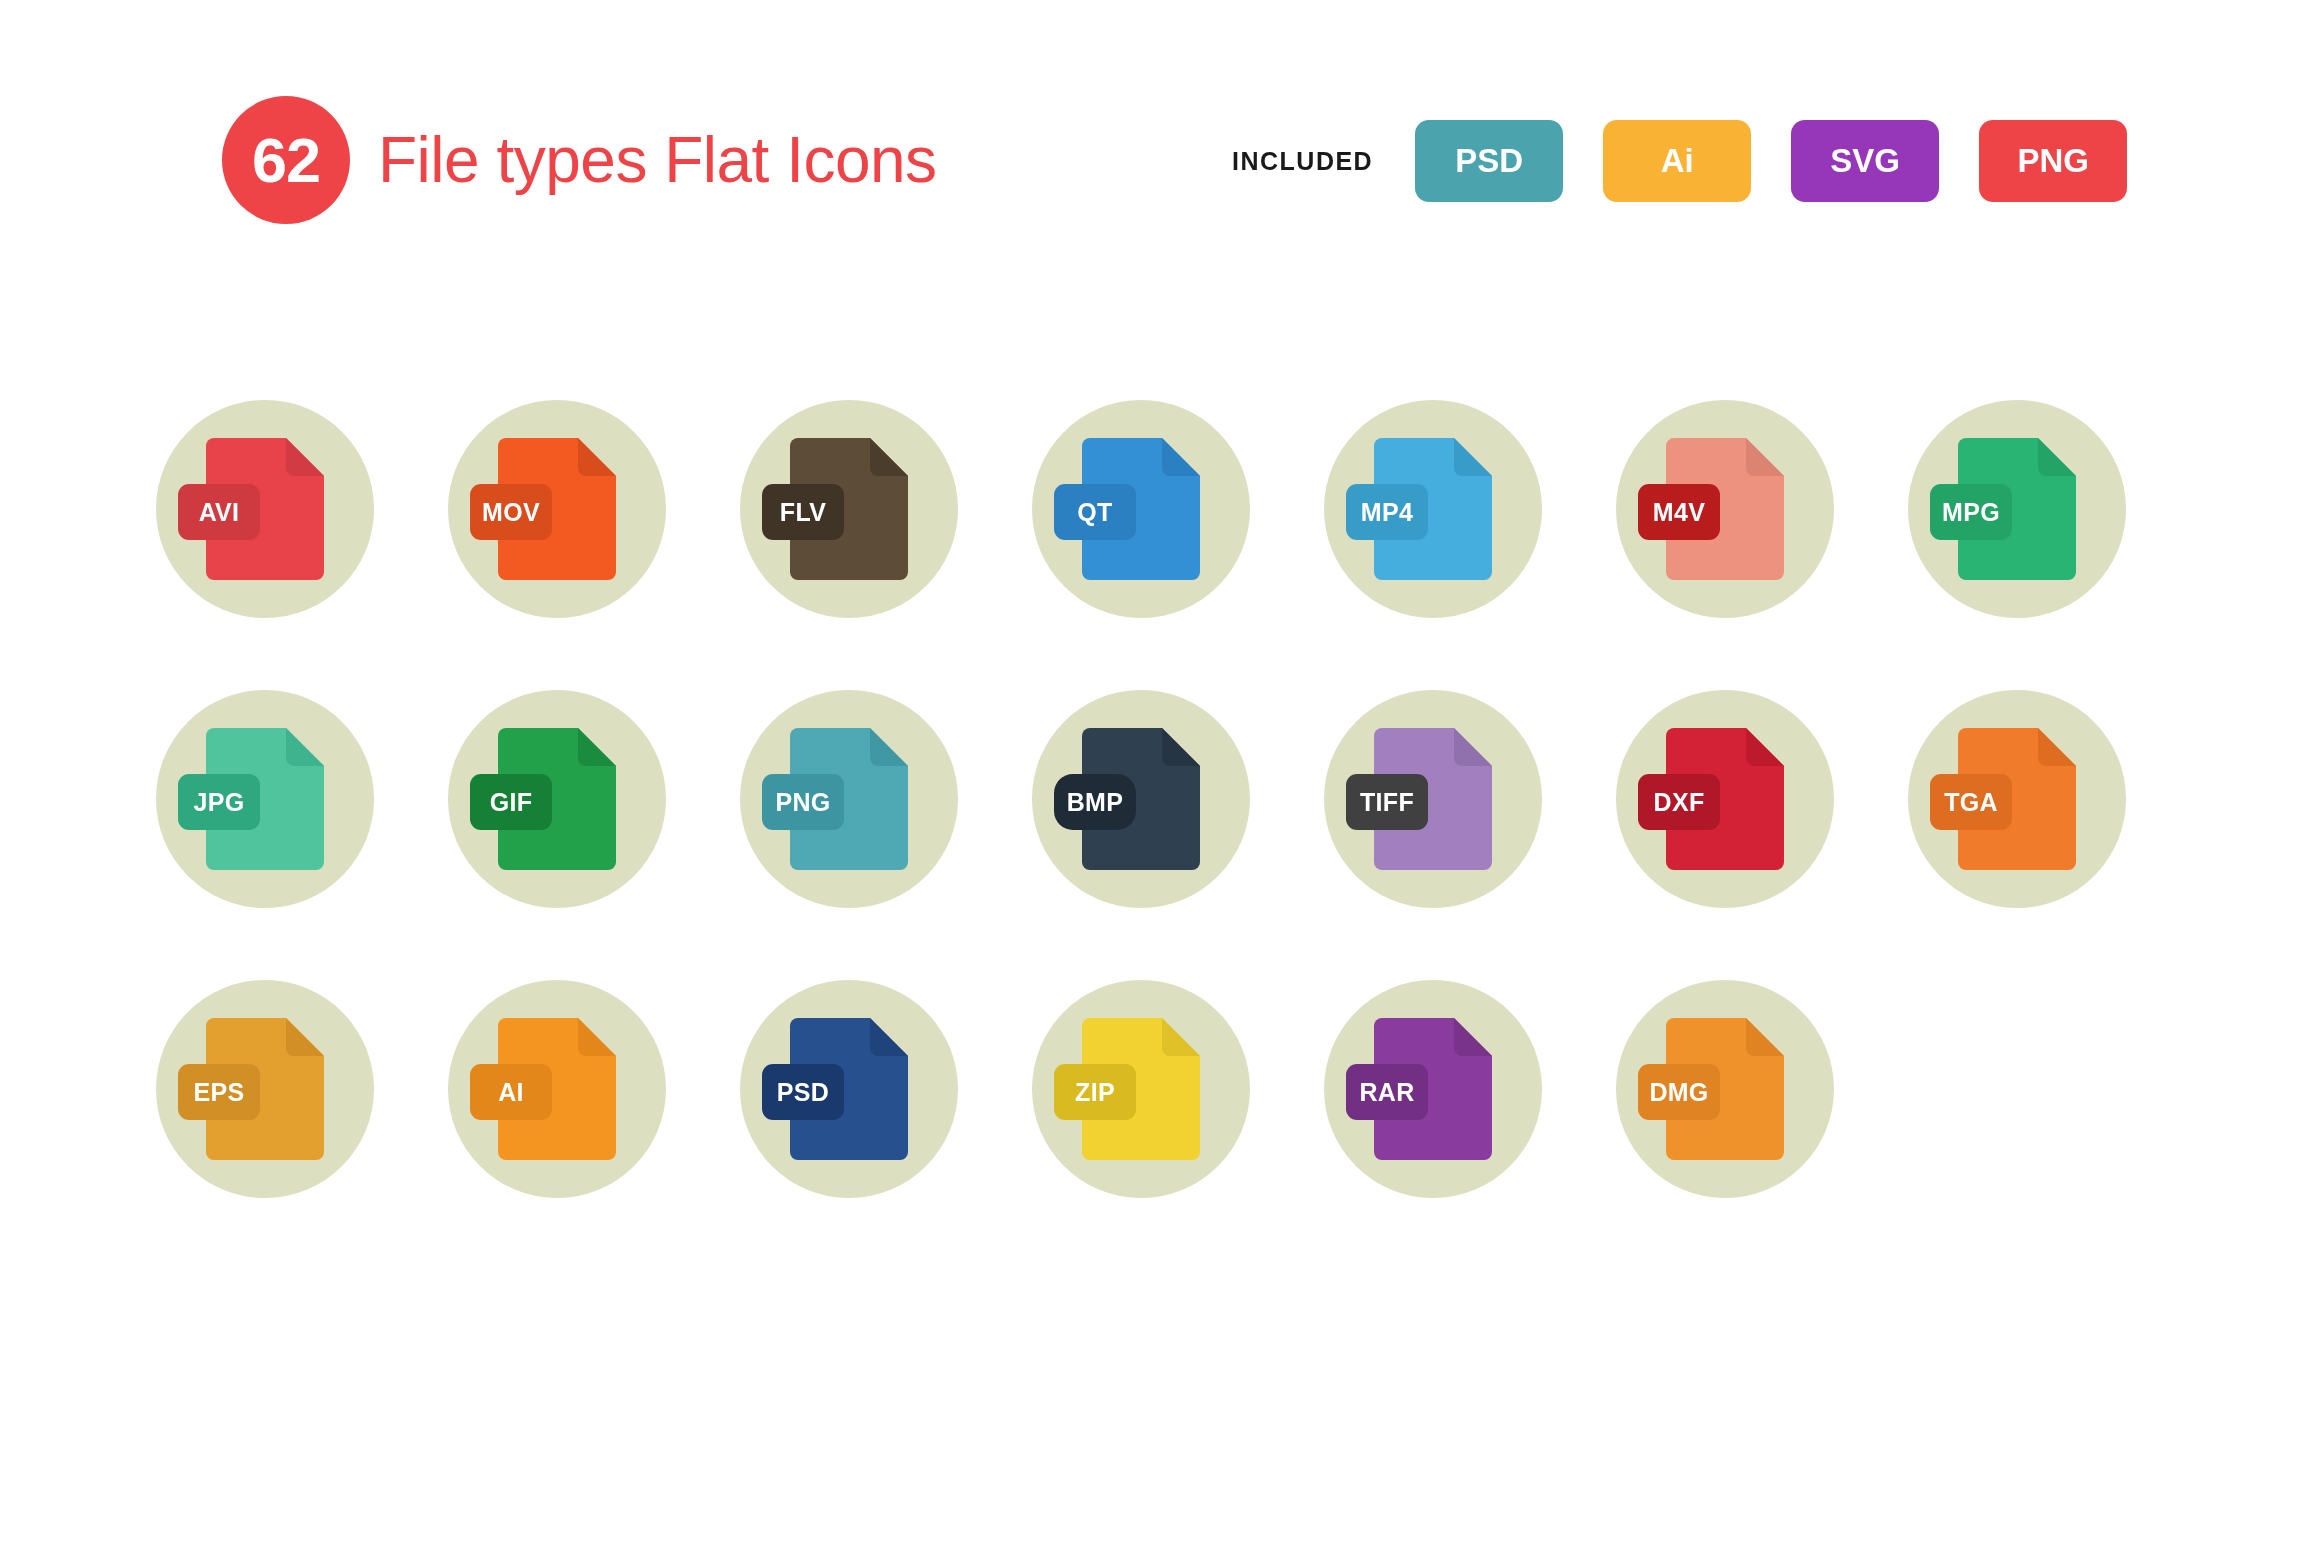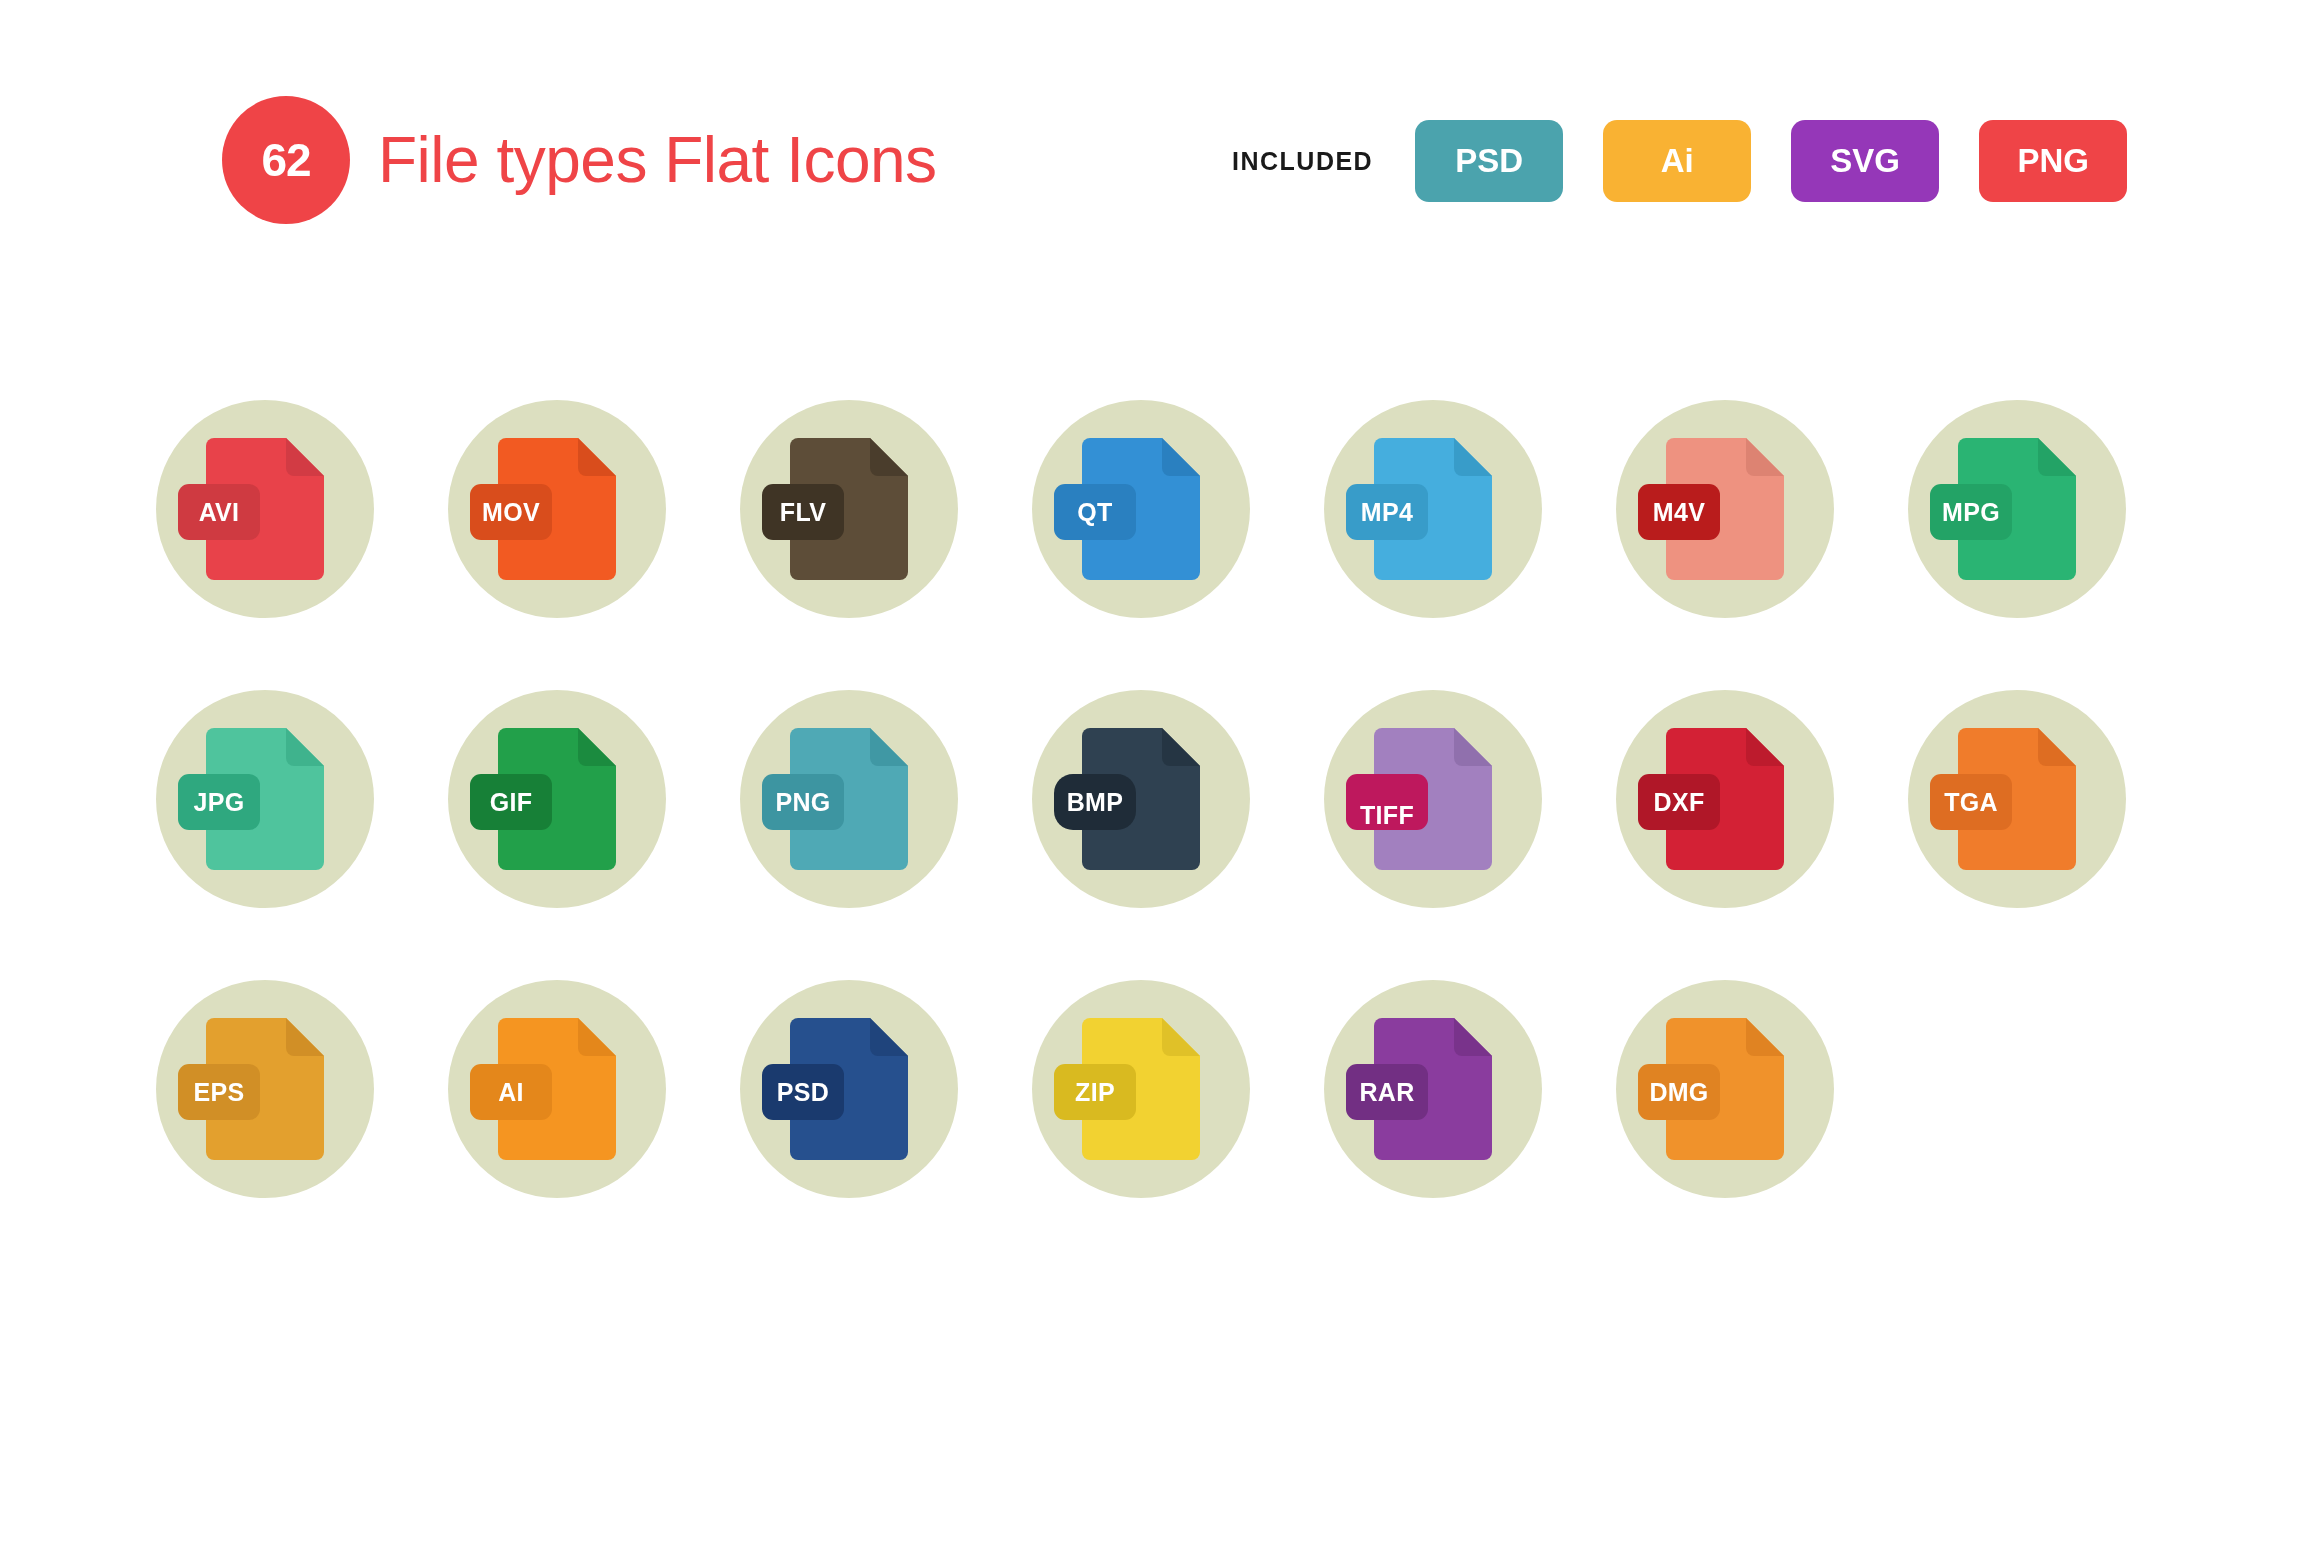--- a/index.html
+++ b/index.html
@@ -42,21 +42,21 @@
 
   .count-badge {
     width: 128px;
     height: 128px;
     border-radius: 50%;
     background: #ef4447;
     color: #ffffff;
     display: flex;
     align-items: center;
     justify-content: center;
-    font-size: 46px;
+    font-size: 63px;
     font-weight: bold;
     letter-spacing: -1px;
     flex: none;
   }
 
   .title-text {
     margin-left: 28px;
     color: #ef4447;
     font-size: 64px;
     font-weight: normal;
@@ -349,21 +349,21 @@
       </div>
       <div class="cell">
         <div class="circle" style="background: rgb(220, 223, 192);"></div>
         <div class="doc-wrap">
           <div class="doc-body">
             <svg viewBox="0 0 118 142" xmlns="http://www.w3.org/2000/svg">
               <path d="M8 0 H80 L118 38 V134 a8 8 0 0 1 -8 8 H8 a8 8 0 0 1 -8 -8 V8 a8 8 0 0 1 8 -8 Z" fill="#a280bf"></path>
               <path d="M80 0 L118 38 H88 a8 8 0 0 1 -8 -8 Z" fill="#9070ad"></path>
             </svg>
           </div>
-          <div class="tab" style="background: #be185d; align-items: flex-end;">
+          <div class="tab" style="background: #404040;">
             <span class="tab-text">TIFF</span>
           </div>
         </div>
       </div>
       <div class="cell">
         <div class="circle" style="background: rgb(220, 223, 192);"></div>
         <div class="doc-wrap">
           <div class="doc-body">
             <svg viewBox="0 0 118 142" xmlns="http://www.w3.org/2000/svg">
               <path d="M8 0 H80 L118 38 V134 a8 8 0 0 1 -8 8 H8 a8 8 0 0 1 -8 -8 V8 a8 8 0 0 1 8 -8 Z" fill="#d32135"></path>

